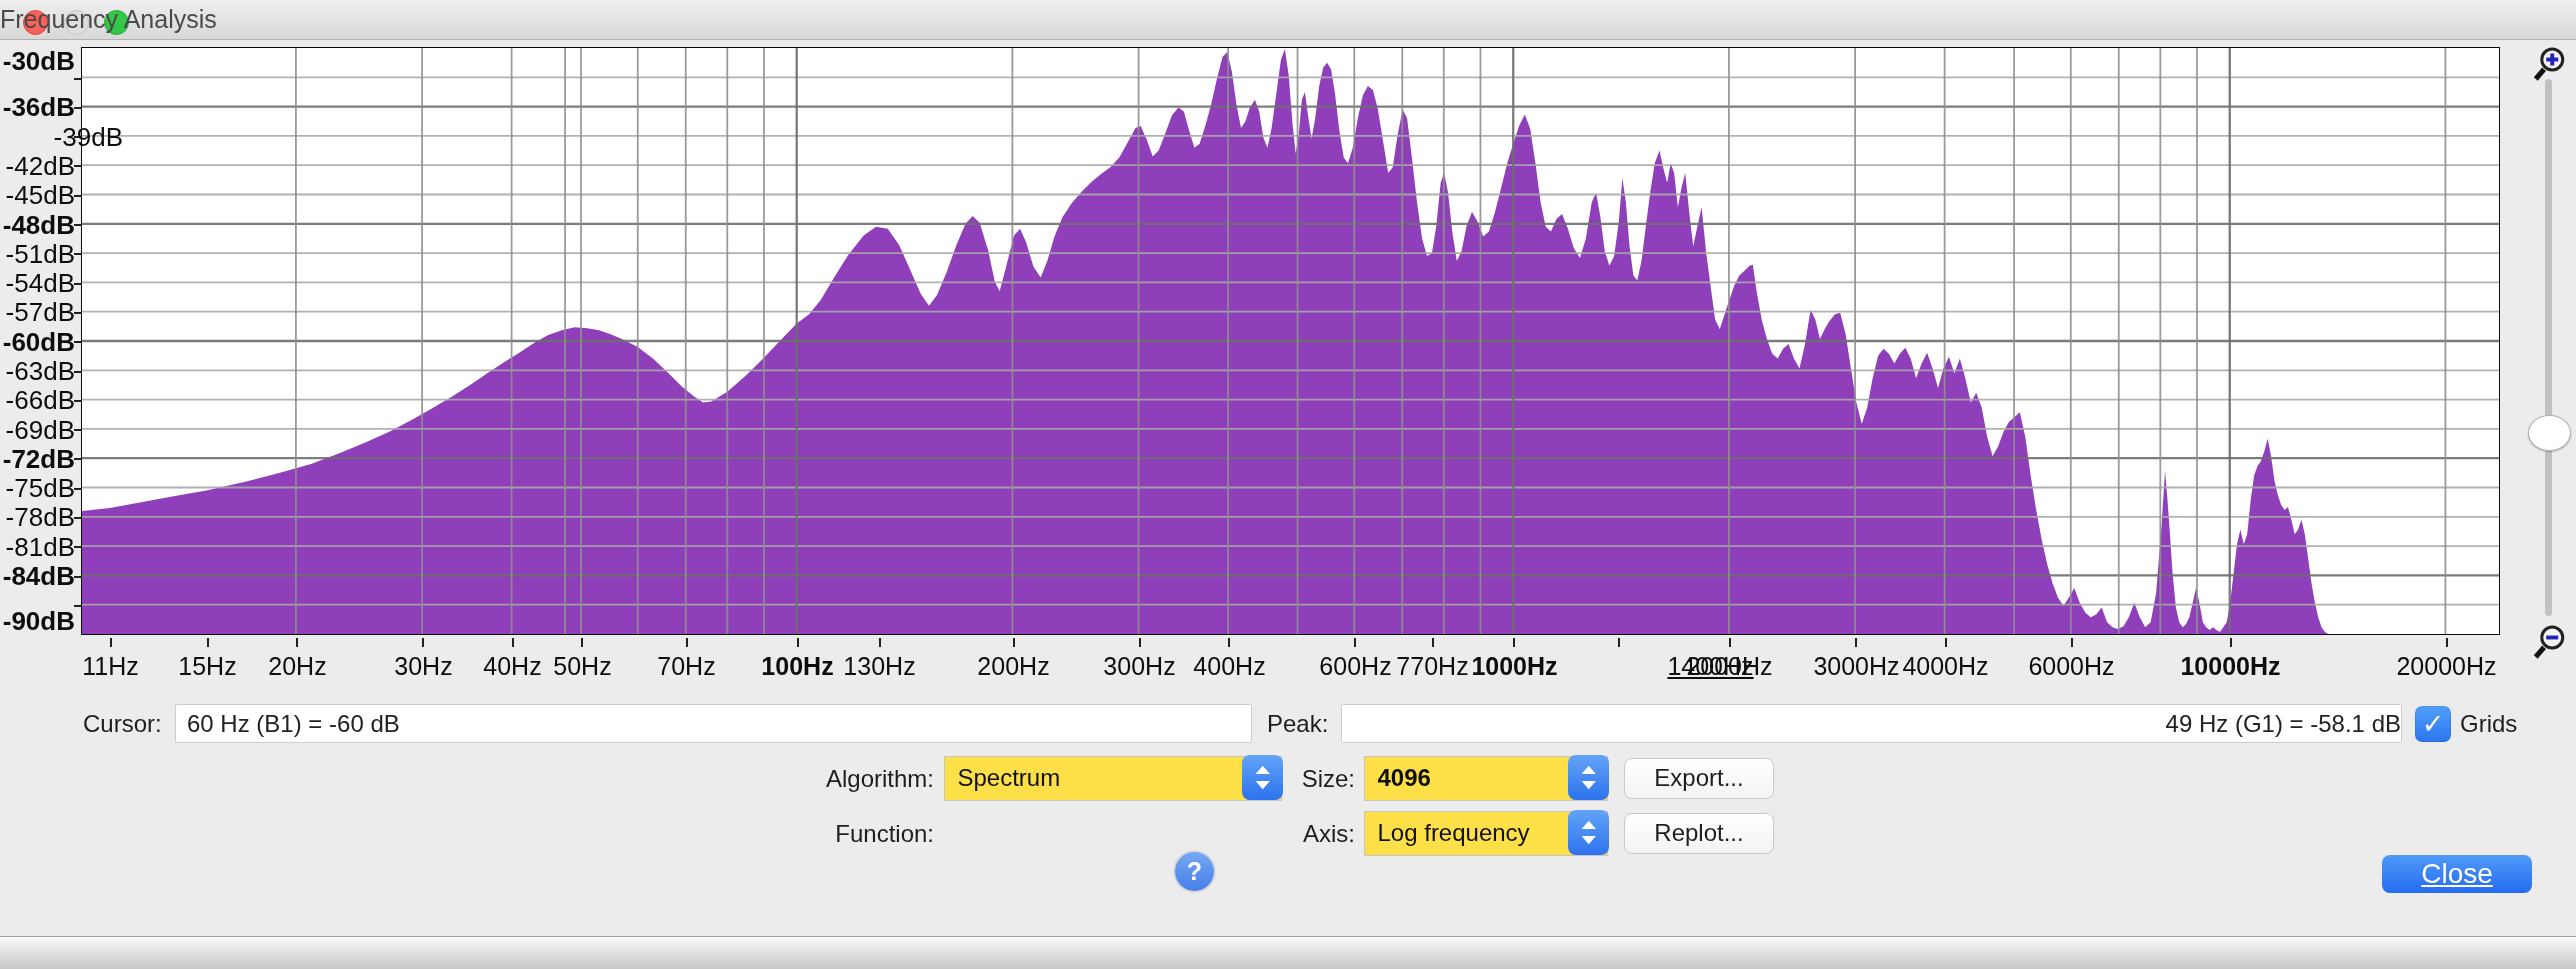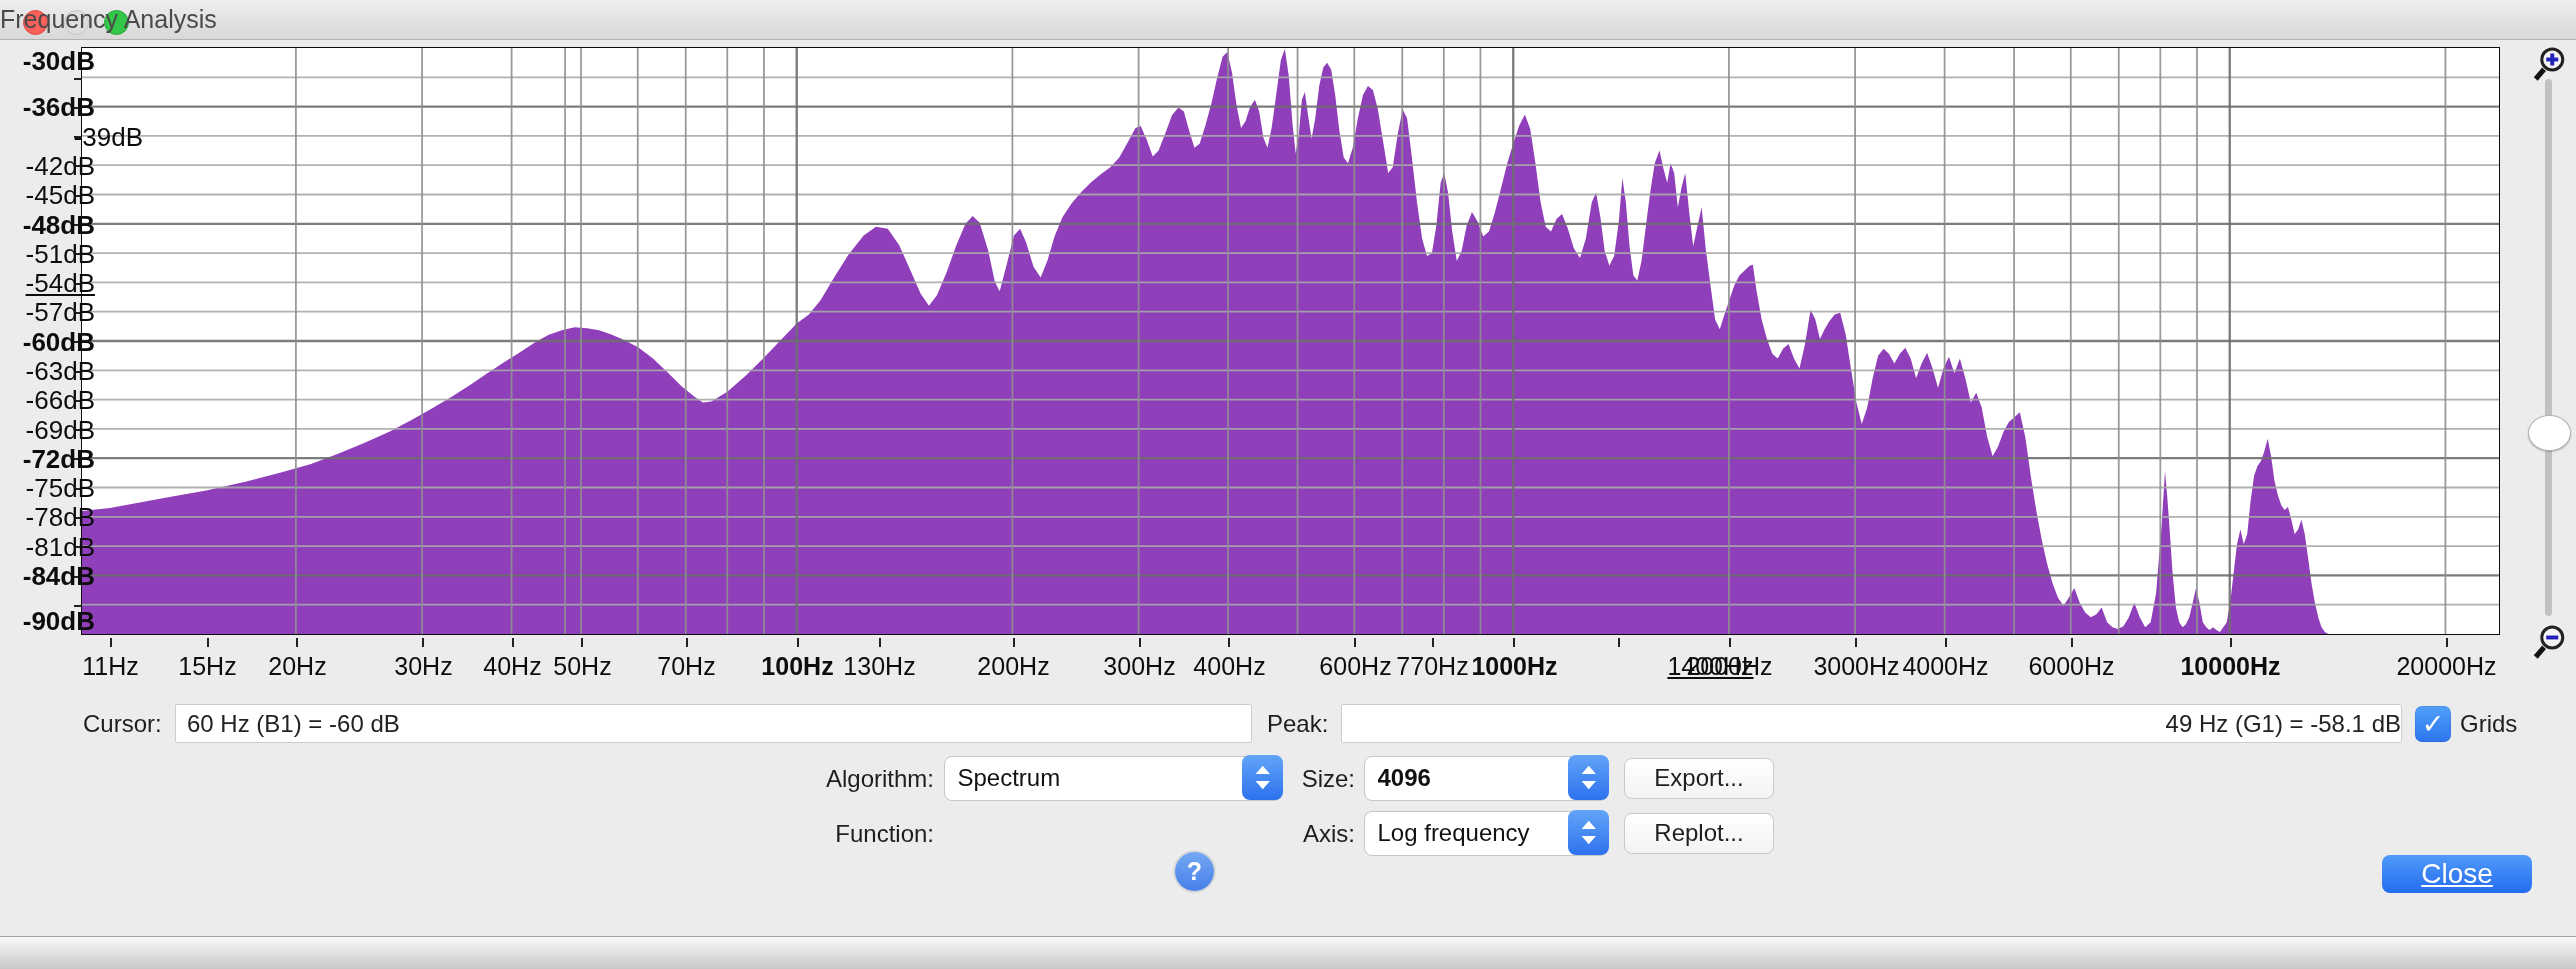--- a/index.html
+++ b/index.html
@@ -8,33 +8,33 @@
   
   #titlebar{position:absolute;left:0;top:0;width:2576px;height:39px;
     background:linear-gradient(#eeeeee,#d8d8d8);border-bottom:1.8px solid #b2b2b2;}
   .tl{position:absolute;top:9.8px;width:25px;height:25px;border-radius:50%;box-sizing:border-box;}
   #title{position:absolute;left:0;top:0;width:100%;height:39px;line-height:39px;text-align:left;
     font-size:25px;color:#4a4a4a;border-radius:18px;}
   
   #plot{position:absolute;left:81px;top:47px;width:2417px;height:586px;background:#fff;
     border:1.8px solid #0c0c0c;}
   #plot svg{position:absolute;left:0;top:0;}
-  .ylab{position:absolute;width:75px;text-align:right;font-size:26px;color:#0d0d0d;line-height:27px;margin-left:20px;}
+  .ylab{position:absolute;width:75px;text-align:right;font-size:26px;color:#0d0d0d;line-height:27px;}
   .ytick{position:absolute;left:74px;width:8px;height:1.8px;background:#222;}
   .xtick{position:absolute;top:638px;width:1.8px;height:9px;background:#222;}
   .xlab{position:absolute;top:653px;width:143px;text-align:center;font-size:25px;color:#0d0d0d;line-height:27px;}
   
   .lbl{position:absolute;font-size:24px;color:#1e1e1e;line-height:41px;}
   .valbox{position:absolute;height:39px;background:#fff;border:1.8px solid #cdcdcd;border-radius:1.8px;
     box-sizing:border-box;font-size:24px;color:#222;line-height:37px;padding-left:11px;white-space:nowrap;overflow:hidden;}
   #gridsbox{position:absolute;left:2415px;top:706px;width:36px;height:36px;border-radius:7.2px;
     background:linear-gradient(#51a0f8,#2c74ef);color:#fff;font-size:27px;font-weight:bold;
     text-align:center;line-height:36px;box-shadow:inset 0 0 0 0.9px rgba(0,0,0,.08);}
   
-  .dd{position:absolute;height:45px;background:#ffffff;border:1.8px solid #c6c6c6;border-radius:8px;
+  .dd{position:absolute;height:45px;background:#fde047;border:1.8px solid #c6c6c6;border-radius:0;
     box-sizing:border-box;}
   .dd .v{position:absolute;left:12.5px;top:0;right:45px;font-size:24px;color:#111;line-height:41px;
     white-space:nowrap;overflow:hidden;}
   .cap{position:absolute;top:-1.8px;right:-1.8px;width:41px;height:45px;border-radius:8px;
     background:linear-gradient(#62a4f8,#2d72ee);}
   .cap svg{position:absolute;left:9.8px;top:8px;}
   .btn{position:absolute;height:41px;background:linear-gradient(#ffffff,#f3f3f3);
     border:1.8px solid #c9c9c9;border-radius:8px;box-sizing:border-box;
     font-size:24px;color:#1e1e1e;text-align:center;line-height:38px;}
   #helpbtn{position:absolute;left:1175px;top:852px;width:39px;height:39px;border-radius:50%;
@@ -126,21 +126,21 @@
       <div class="ylab" style="top: 124px; font-weight: normal; padding-left: 48px;">-39dB</div>
       <div class="ytick" style="top: 165px;"></div>
       <div class="ylab" style="top: 153px; font-weight: normal;">-42dB</div>
       <div class="ytick" style="top: 195px;"></div>
       <div class="ylab" style="top: 182px; font-weight: normal;">-45dB</div>
       <div class="ytick" style="top: 224px;"></div>
       <div class="ylab" style="top: 212px; font-weight: bold;">-48dB</div>
       <div class="ytick" style="top: 253px;"></div>
       <div class="ylab" style="top: 241px; font-weight: normal;">-51dB</div>
       <div class="ytick" style="top: 283px;"></div>
-      <div class="ylab" style="top: 270px; font-weight: normal; text-decoration: underline;">-54dB</div>
+      <div class="ylab" style="top: 270px; font-weight: normal;">-54dB</div>
       <div class="ytick" style="top: 312px;"></div>
       <div class="ylab" style="top: 299px; font-weight: normal;">-57dB</div>
       <div class="ytick" style="top: 341px;"></div>
       <div class="ylab" style="top: 329px; font-weight: bold;">-60dB</div>
       <div class="ytick" style="top: 371px;"></div>
       <div class="ylab" style="top: 358px; font-weight: normal;">-63dB</div>
       <div class="ytick" style="top: 400px;"></div>
       <div class="ylab" style="top: 387px; font-weight: normal;">-66dB</div>
       <div class="ytick" style="top: 429px;"></div>
       <div class="ylab" style="top: 417px; font-weight: normal;">-69dB</div>

